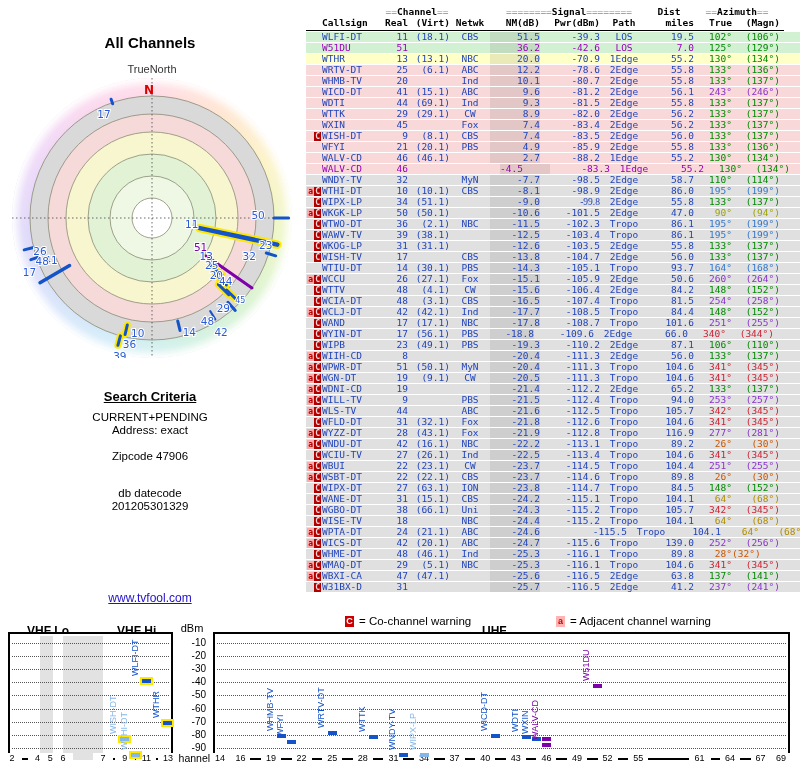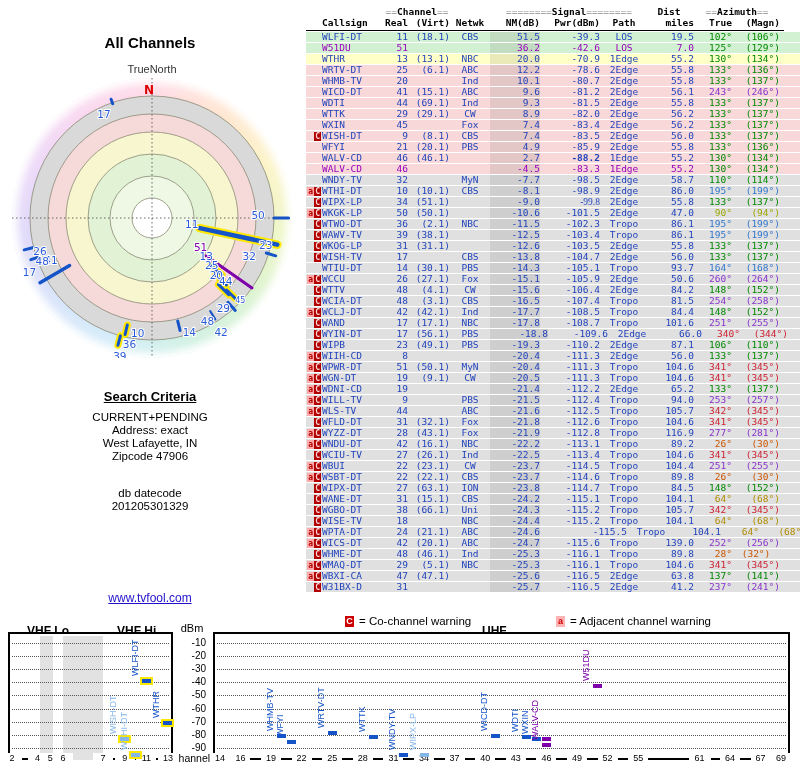--- a/index.html
+++ b/index.html
@@ -112,21 +112,20 @@
       <text x="38.92856709092206" y="185.90227790812227" text-anchor="middle" fill="#2a5bd7" font-size="10.5" font-family="DejaVu Sans, Liberation Sans, sans-serif" paint-order="stroke" stroke="#ffffff" stroke-width="2">41</text>
       <text x="17.402199584362933" y="197.5840575007724" text-anchor="middle" fill="#2a5bd7" font-size="10.5" font-family="DejaVu Sans, Liberation Sans, sans-serif" paint-order="stroke" stroke="#ffffff" stroke-width="2">17</text>
       <text x="30.277062650566393" y="187.33094426483905" text-anchor="middle" fill="#2a5bd7" font-size="10.5" font-family="DejaVu Sans, Liberation Sans, sans-serif" paint-order="stroke" stroke="#ffffff" stroke-width="2">48</text>
       <text x="27.997586981609317" y="177.24257405712697" text-anchor="middle" fill="#2a5bd7" font-size="10.5" font-family="DejaVu Sans, Liberation Sans, sans-serif" paint-order="stroke" stroke="#ffffff" stroke-width="2">26</text>
       <text x="137" y="16" text-anchor="middle" fill="#dd0000" font-size="12" font-weight="bold" font-family="DejaVu Sans, Liberation Sans, sans-serif">N</text>
     </svg>
 
   <div class="abs ctr" id="search-head">Search Criteria</div>
   <div class="abs ctr srch-line" style="top:411px">CURRENT+PENDING</div>
   <div class="abs ctr srch-line" style="top:424px">Address: exact</div>
-  <div class="abs ctr srch-line" style="top:437px">West Lafayette, IN</div>
   <div class="abs ctr srch-line" style="top:450px">Zipcode 47906</div>
   <div class="abs ctr srch-line" style="top:487px">db datecode</div>
   <div class="abs ctr srch-line" style="top:500px">201205301329</div>
   <div class="abs ctr" id="tvfool-link">www.tvfool.com</div>
 
   <div class="abs" id="sig-table">
     <div class="hdr1" style="left:72px;width:78px;"><span class="eq">==</span><span>Channel</span><span class="eq">==</span></div>
     <div class="hdr1" style="left:184px;width:158px;"><span class="eq">========</span><span>Signal</span><span class="eq">========</span></div>
     <div class="hdr1" style="left:338px;width:50px;"><span>Dist</span></div>
     <div class="hdr1" style="left:388px;width:86px;"><span class="eq">==</span><span>Azimuth</span><span class="eq">==</span></div>
@@ -288,33 +287,33 @@
           <span class="cell" style="width: 38px; text-align: right; color: rgb(0, 136, 0);">133°</span>
           <span class="cell" style="width: 48px; text-align: right; color: rgb(0, 136, 0);">(136°)</span>
         </div>
         <div class="trow bg-p">
           <span class="cell" style="width: 16px; text-align: right; padding-right: 1px; box-sizing: border-box;"></span>
           <span class="cell" style="width: 62px; text-align: left; color: rgb(34, 68, 187);">WALV-CD</span>
           <span class="cell" style="width: 24px; text-align: right; color: rgb(34, 68, 187);">46</span>
           <span class="cell" style="width: 42px; text-align: right; color: rgb(34, 68, 187);">(46.1)</span>
           <span class="cell" style="width: 40px; text-align: center; color: rgb(34, 68, 187);"></span>
           <span class="cell nmband" style="width: 50px; text-align: right; color: rgb(34, 68, 187);">2.7</span>
-          <span class="cell" style="width: 60px; text-align: right; color: rgb(34, 68, 187); font-weight: bold;">-88.2</span>
+          <span class="cell" style="width: 60px; text-align: right; color: rgb(34, 68, 187);">-88.2</span>
           <span class="cell" style="width: 48px; text-align: center; color: rgb(34, 68, 187);">1Edge</span>
           <span class="cell" style="width: 46px; text-align: right; color: rgb(34, 68, 187);">55.2</span>
           <span class="cell" style="width: 38px; text-align: right; color: rgb(0, 136, 0);">130°</span>
           <span class="cell" style="width: 48px; text-align: right; color: rgb(0, 136, 0);">(134°)</span>
         </div>
         <div class="trow bg-p">
           <span class="cell" style="width: 16px; text-align: right; padding-right: 1px; box-sizing: border-box;"></span>
           <span class="cell" style="width: 62px; text-align: left; color: rgb(153, 0, 187);">WALV-CD</span>
           <span class="cell" style="width: 24px; text-align: right; color: rgb(153, 0, 187);">46</span>
           <span class="cell" style="width: 42px; text-align: right; color: rgb(153, 0, 187);"></span>
           <span class="cell" style="width: 40px; text-align: center; color: rgb(153, 0, 187);"></span>
-          <span class="cell nmband" style="width: 50px; text-align: right; color: rgb(153, 0, 187);">-4.5</span>
+          <span class="cell nmband" style="width: 50px; text-align: left; color: rgb(153, 0, 187); margin-left: 10px;">-4.5</span>
           <span class="cell" style="width: 60px; text-align: right; color: rgb(153, 0, 187);">-83.3</span>
           <span class="cell" style="width: 48px; text-align: center; color: rgb(153, 0, 187);">1Edge</span>
           <span class="cell" style="width: 46px; text-align: right; color: rgb(153, 0, 187);">55.2</span>
           <span class="cell" style="width: 38px; text-align: right; color: rgb(0, 136, 0);">130°</span>
           <span class="cell" style="width: 48px; text-align: right; color: rgb(0, 136, 0);">(134°)</span>
         </div>
         <div class="trow bg-e">
           <span class="cell" style="width: 16px; text-align: right; padding-right: 1px; box-sizing: border-box;"></span>
           <span class="cell" style="width: 62px; text-align: left; color: rgb(34, 68, 187);">WNDY-TV</span>
           <span class="cell" style="width: 24px; text-align: right; color: rgb(34, 68, 187);">32</span>
@@ -495,21 +494,21 @@
           <span class="cell" style="width: 46px; text-align: right; color: rgb(34, 68, 187);">101.6</span>
           <span class="cell" style="width: 38px; text-align: right; color: rgb(136, 51, 204);">251°</span>
           <span class="cell" style="width: 48px; text-align: right; color: rgb(136, 51, 204);">(255°)</span>
         </div>
         <div class="trow bg-e">
           <span class="cell" style="width: 16px; text-align: right; padding-right: 1px; box-sizing: border-box;"><span class="badge-c">C</span></span>
           <span class="cell" style="width: 62px; text-align: left; color: rgb(34, 68, 187);">WYIN-DT</span>
           <span class="cell" style="width: 24px; text-align: right; color: rgb(34, 68, 187);">17</span>
           <span class="cell" style="width: 42px; text-align: right; color: rgb(34, 68, 187);">(56.1)</span>
           <span class="cell" style="width: 40px; text-align: center; color: rgb(34, 68, 187);">PBS</span>
-          <span class="cell nmband" style="width: 58px; text-align: right; color: rgb(34, 68, 187);">-18.8</span>
+          <span class="cell nmband" style="width: 44px; text-align: right; color: rgb(34, 68, 187);">-18.8</span>
           <span class="cell" style="width: 60px; text-align: right; color: rgb(34, 68, 187);">-109.6</span>
           <span class="cell" style="width: 48px; text-align: center; color: rgb(34, 68, 187);">2Edge</span>
           <span class="cell" style="width: 46px; text-align: right; color: rgb(34, 68, 187);">66.0</span>
           <span class="cell" style="width: 38px; text-align: right; color: rgb(204, 34, 51);">340°</span>
           <span class="cell" style="width: 48px; text-align: right; color: rgb(204, 34, 51);">(344°)</span>
         </div>
         <div class="trow bg-e">
           <span class="cell" style="width: 16px; text-align: right; padding-right: 1px; box-sizing: border-box;"><span class="badge-c">C</span></span>
           <span class="cell" style="width: 62px; text-align: left; color: rgb(34, 68, 187);">WIPB</span>
           <span class="cell" style="width: 24px; text-align: right; color: rgb(34, 68, 187);">23</span>
@@ -760,21 +759,21 @@
           <span class="cell" style="width: 16px; text-align: right; padding-right: 1px; box-sizing: border-box;"><span class="badge-c">C</span></span>
           <span class="cell" style="width: 62px; text-align: left; color: rgb(34, 68, 187);">WHME-DT</span>
           <span class="cell" style="width: 24px; text-align: right; color: rgb(34, 68, 187);">48</span>
           <span class="cell" style="width: 42px; text-align: right; color: rgb(34, 68, 187);">(46.1)</span>
           <span class="cell" style="width: 40px; text-align: center; color: rgb(34, 68, 187);">Ind</span>
           <span class="cell nmband" style="width: 50px; text-align: right; color: rgb(34, 68, 187);">-25.3</span>
           <span class="cell" style="width: 60px; text-align: right; color: rgb(34, 68, 187);">-116.1</span>
           <span class="cell" style="width: 48px; text-align: center; color: rgb(34, 68, 187);">Tropo</span>
           <span class="cell" style="width: 46px; text-align: right; color: rgb(34, 68, 187);">89.8</span>
           <span class="cell" style="width: 38px; text-align: right; color: rgb(204, 85, 0);">28°</span>
-          <span class="cell" style="width: 48px; text-align: center; color: rgb(204, 85, 0);">(32°)</span>
+          <span class="cell" style="width: 48px; text-align: left; color: rgb(204, 85, 0);">(32°)</span>
         </div>
         <div class="trow bg-e">
           <span class="cell" style="width: 16px; text-align: right; padding-right: 1px; box-sizing: border-box;"><span class="badge-a">a</span><span class="badge-c">C</span></span>
           <span class="cell" style="width: 62px; text-align: left; color: rgb(34, 68, 187);">WMAQ-DT</span>
           <span class="cell" style="width: 24px; text-align: right; color: rgb(34, 68, 187);">29</span>
           <span class="cell" style="width: 42px; text-align: right; color: rgb(34, 68, 187);">(5.1)</span>
           <span class="cell" style="width: 40px; text-align: center; color: rgb(34, 68, 187);">NBC</span>
           <span class="cell nmband" style="width: 50px; text-align: right; color: rgb(34, 68, 187);">-25.3</span>
           <span class="cell" style="width: 60px; text-align: right; color: rgb(34, 68, 187);">-116.1</span>
           <span class="cell" style="width: 48px; text-align: center; color: rgb(34, 68, 187);">Tropo</span>

